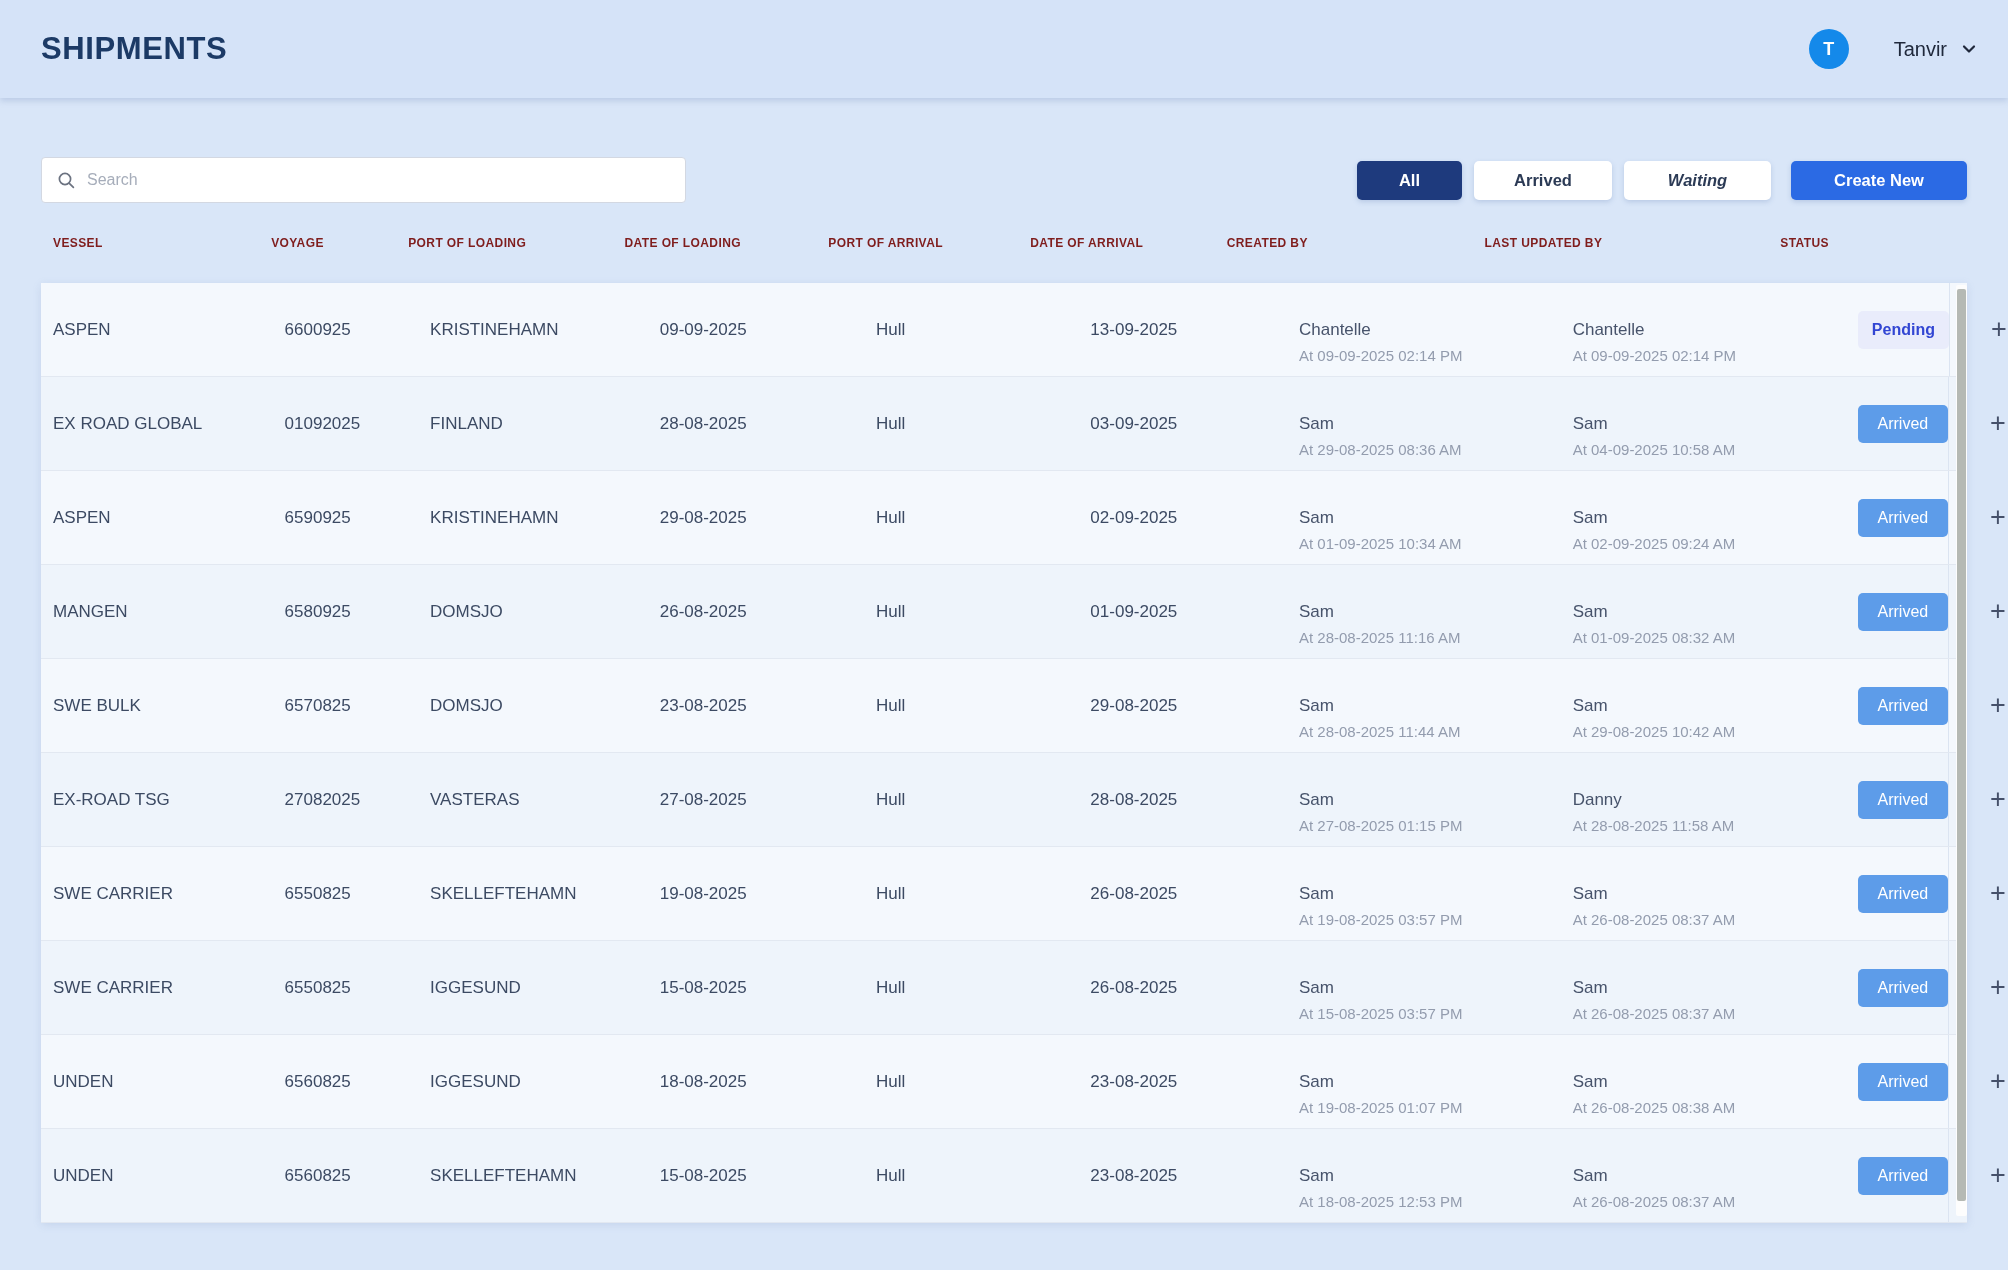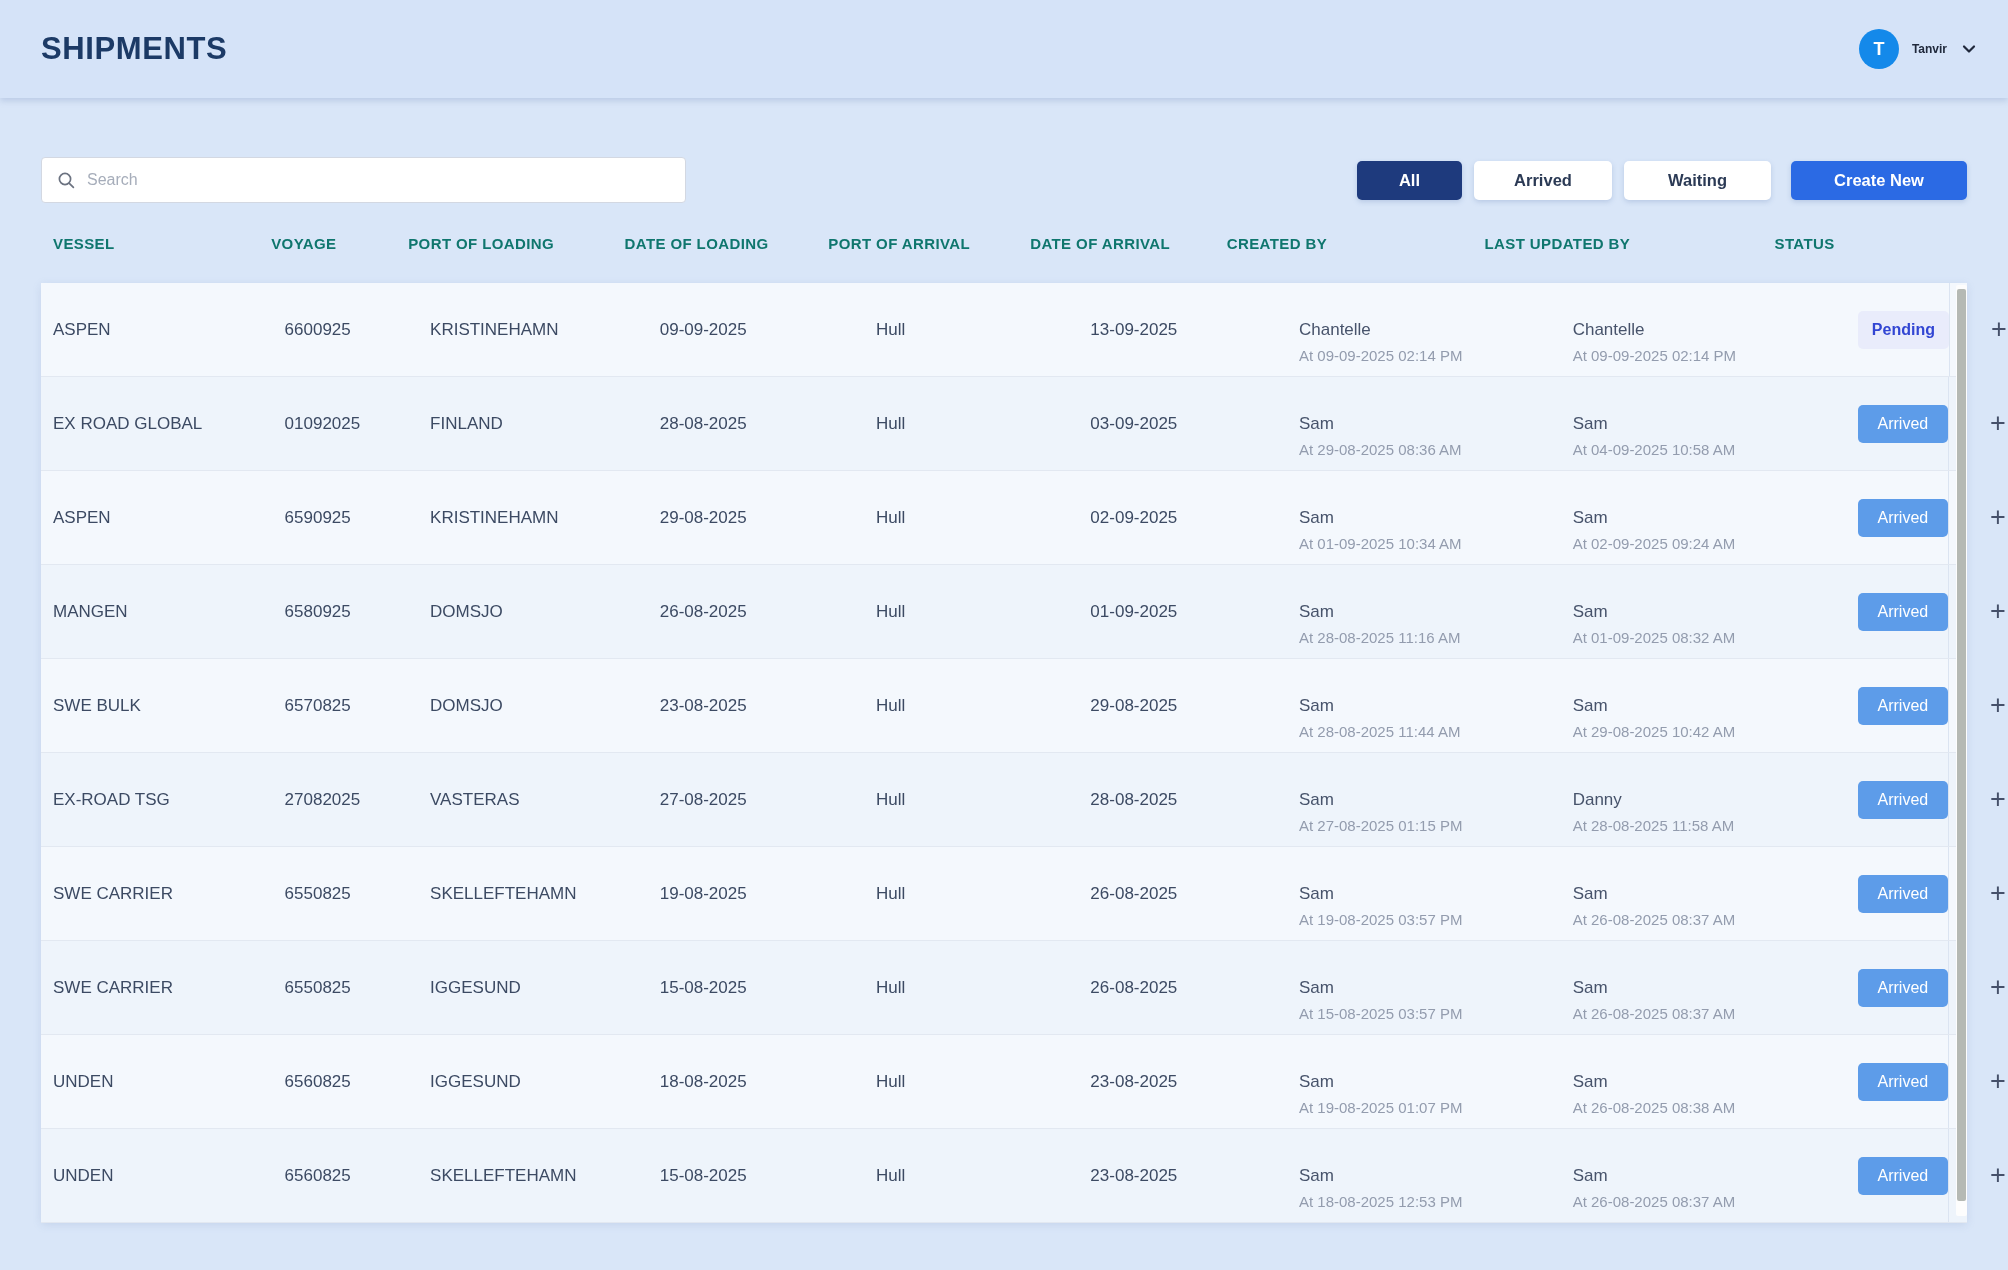--- a/index.html
+++ b/index.html
@@ -19,21 +19,21 @@
     position:relative; z-index:5;
   }
   .app-title { font-size:31px; font-weight:800; color:#1c3a66; letter-spacing:0.6px; }
   .user-menu { display:flex; align-items:center; gap:13px; cursor:pointer; }
   .avatar {
     width:40px; height:40px; border-radius:50%;
     background:#1489ea; color:#fff;
     display:flex; align-items:center; justify-content:center;
     font-size:18px; font-weight:700;
   }
-  .user-name { font-size:12px; font-weight:700; color:#20293c; }
+  .user-name { font-size:20px; font-weight:400; color:#20293c;margin-left:32px; }
   .chev { display:flex; align-items:center; }
 
   
   .toolbar {
     margin:59px 41px 0 41px;
     display:flex; align-items:center; justify-content:space-between;
   }
   .search-box {
     width:645px; height:46px; background:#fff;
     border:1px solid #d3d8e2; border-radius:4px;
@@ -48,31 +48,31 @@
   .btn {
     height:39px; border:none; border-radius:5px;
     font-family:"Liberation Sans", sans-serif;
     font-size:16.5px; font-weight:700; cursor:pointer;
     box-shadow:0 2px 5px rgba(110,135,185,0.30);
   }
   .btn-tab { background:#ffffff; color:#2b3a55; }
   .btn-tab.active { background:#1e3a7d; color:#ffffff; }
   .w-all { width:105px; }
   .w-arrived { width:138px; }
-  .w-waiting { width:147px; }
+  .w-waiting { width:147px;font-style:italic; }
   .btn-create { width:176px; background:#2b6ae4; color:#fff; margin-left:8px; }
 
   
   .table-wrap { margin:0 41px; position:relative; }
   .thead {
     display:flex; align-items:center;
     height:80px; padding-left:12px; padding-right:111px;
   }
   .th {
-    font-size:15px; font-weight:700; color:#0f766e;
+    font-size:12px; font-weight:700; color:#7f1d1d;
     letter-spacing:0.4px; text-transform:uppercase;
   }
   .tbody {
     position:relative;
     box-shadow:0 2px 8px rgba(110,135,185,0.18);
     border-radius:3px;
   }
   .trow {
     display:flex; align-items:stretch; height:94px;
     padding-left:12px;

